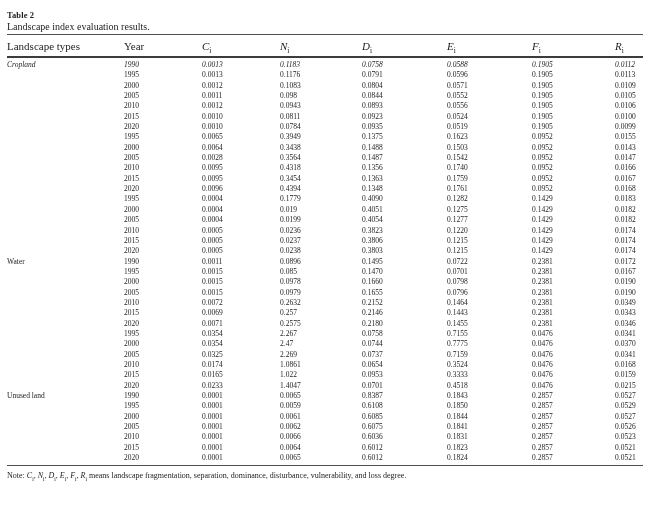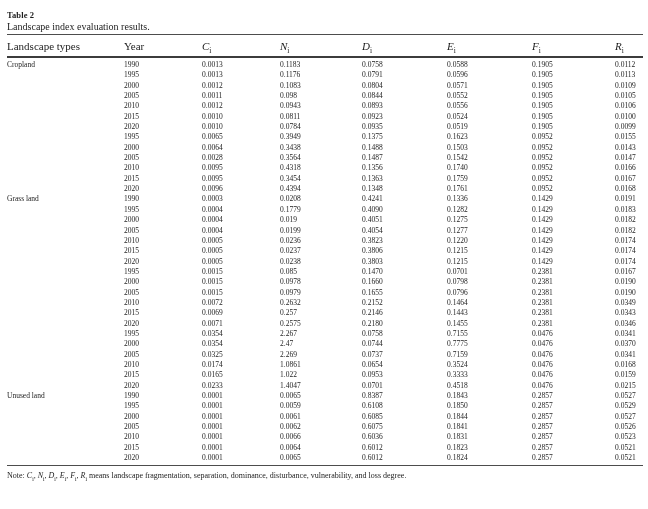--- a/index.html
+++ b/index.html
@@ -53,20 +53,21 @@
   }
   tbody td {
     font-size: 7.5px;
     line-height: 10.35px;
     padding: 0;
     white-space: nowrap;
     overflow: hidden;
   }
   tbody tr:first-child td {
     padding-top: 2px;
+    font-style: italic;
   }
   tbody tr:last-child td {
     padding-bottom: 2px;
   }
   sub {
     font-size: 0.68em;
     line-height: 0;
   }
   i {
     font-style: italic;
@@ -233,30 +234,20 @@
           <td></td>
           <td>2020</td>
           <td>0.0096</td>
           <td>0.4394</td>
           <td>0.1348</td>
           <td>0.1761</td>
           <td>0.0952</td>
           <td>0.0168</td>
         </tr>
         <tr>
-          <td>Grass land</td>
-          <td>1990</td>
-          <td>0.0003</td>
-          <td>0.0208</td>
-          <td>0.4241</td>
-          <td>0.1336</td>
-          <td>0.1429</td>
-          <td>0.0191</td>
-        </tr>
-        <tr>
           <td></td>
           <td>1995</td>
           <td>0.0004</td>
           <td>0.1779</td>
           <td>0.4090</td>
           <td>0.1282</td>
           <td>0.1429</td>
           <td>0.0183</td>
         </tr>
         <tr>
@@ -303,20 +294,30 @@
           <td></td>
           <td>2020</td>
           <td>0.0005</td>
           <td>0.0238</td>
           <td>0.3803</td>
           <td>0.1215</td>
           <td>0.1429</td>
           <td>0.0174</td>
         </tr>
         <tr>
+          <td>Water</td>
+          <td>1990</td>
+          <td>0.0011</td>
+          <td>0.0896</td>
+          <td>0.1495</td>
+          <td>0.0722</td>
+          <td>0.2381</td>
+          <td>0.0172</td>
+        </tr>
+        <tr>
           <td></td>
           <td>1995</td>
           <td>0.0015</td>
           <td>0.085</td>
           <td>0.1470</td>
           <td>0.0701</td>
           <td>0.2381</td>
           <td>0.0167</td>
         </tr>
         <tr>

